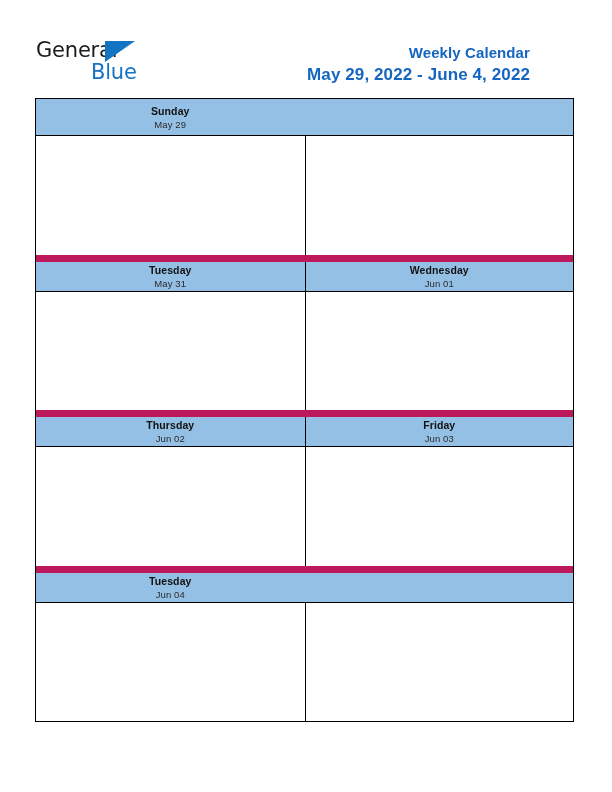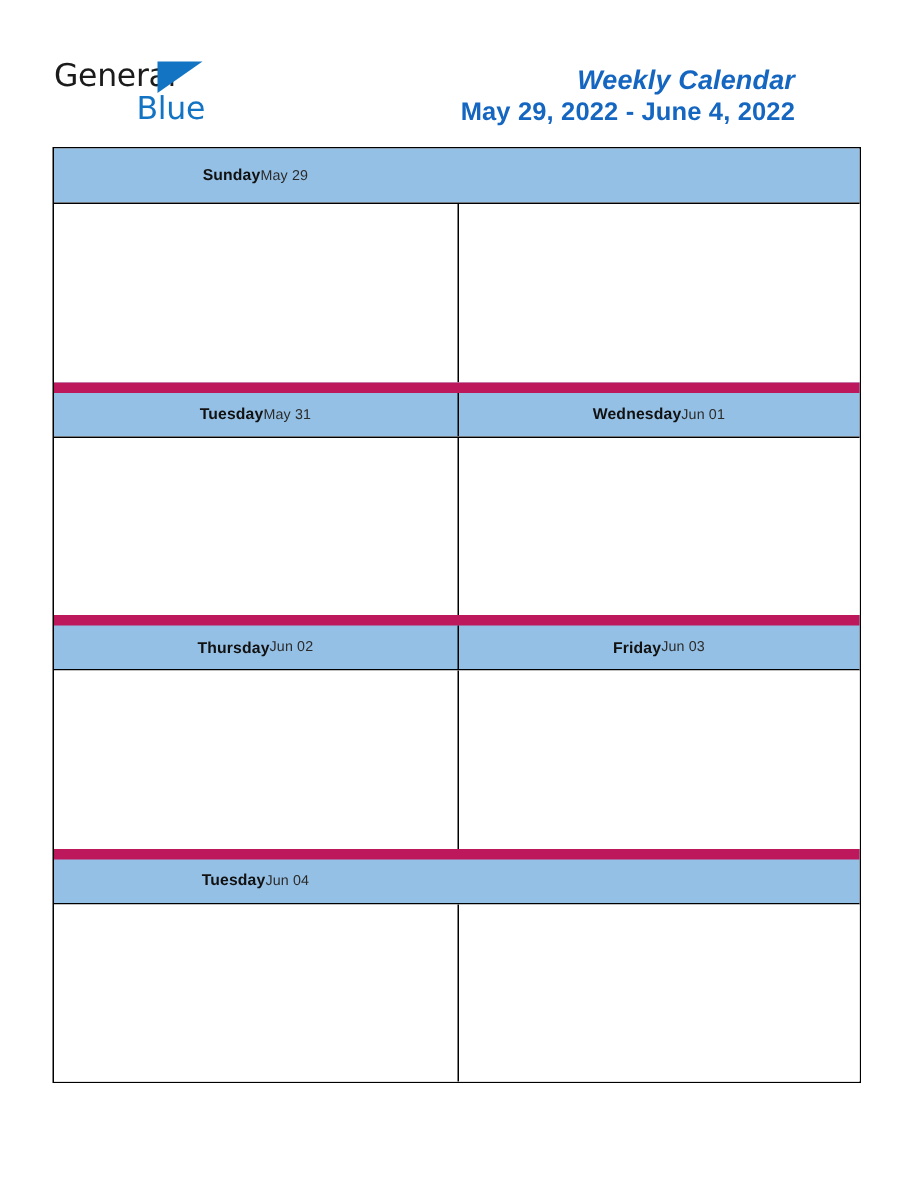--- a/index.html
+++ b/index.html
@@ -69,26 +69,25 @@
   }
 
   .title-block {
     position: absolute;
     right: 38px;
     top: 42px;
     text-align: right;
     color: #1566c0;
   }
   .cal-title {
-    font-size: 18px;
+    font-size: 15px;
     font-weight: bold;
     line-height: 22px;
     letter-spacing: 0.1px;
     white-space: nowrap;
-    font-style: italic;
   }
   .cal-range {
     font-size: 17px;
     font-weight: bold;
     line-height: 22px;
     letter-spacing: 0.1px;
     white-space: nowrap;
   }
 
   
@@ -121,21 +120,21 @@
     border-top: 1px solid #000000;
   }
   .cal-row.row-body + .cal-row.row-head {
     border-top: 7px solid #be185d;
   }
 
   .cell {
     width: 50%;
     box-sizing: border-box;
     display: flex;
-    flex-direction: row;
+    flex-direction: column;
     align-items: center;
     justify-content: center;
     overflow: hidden;
   }
   .cell.right {
     border-left: 1px solid #000000;
   }
 
   .day-name {
     font-size: 10.5px;

